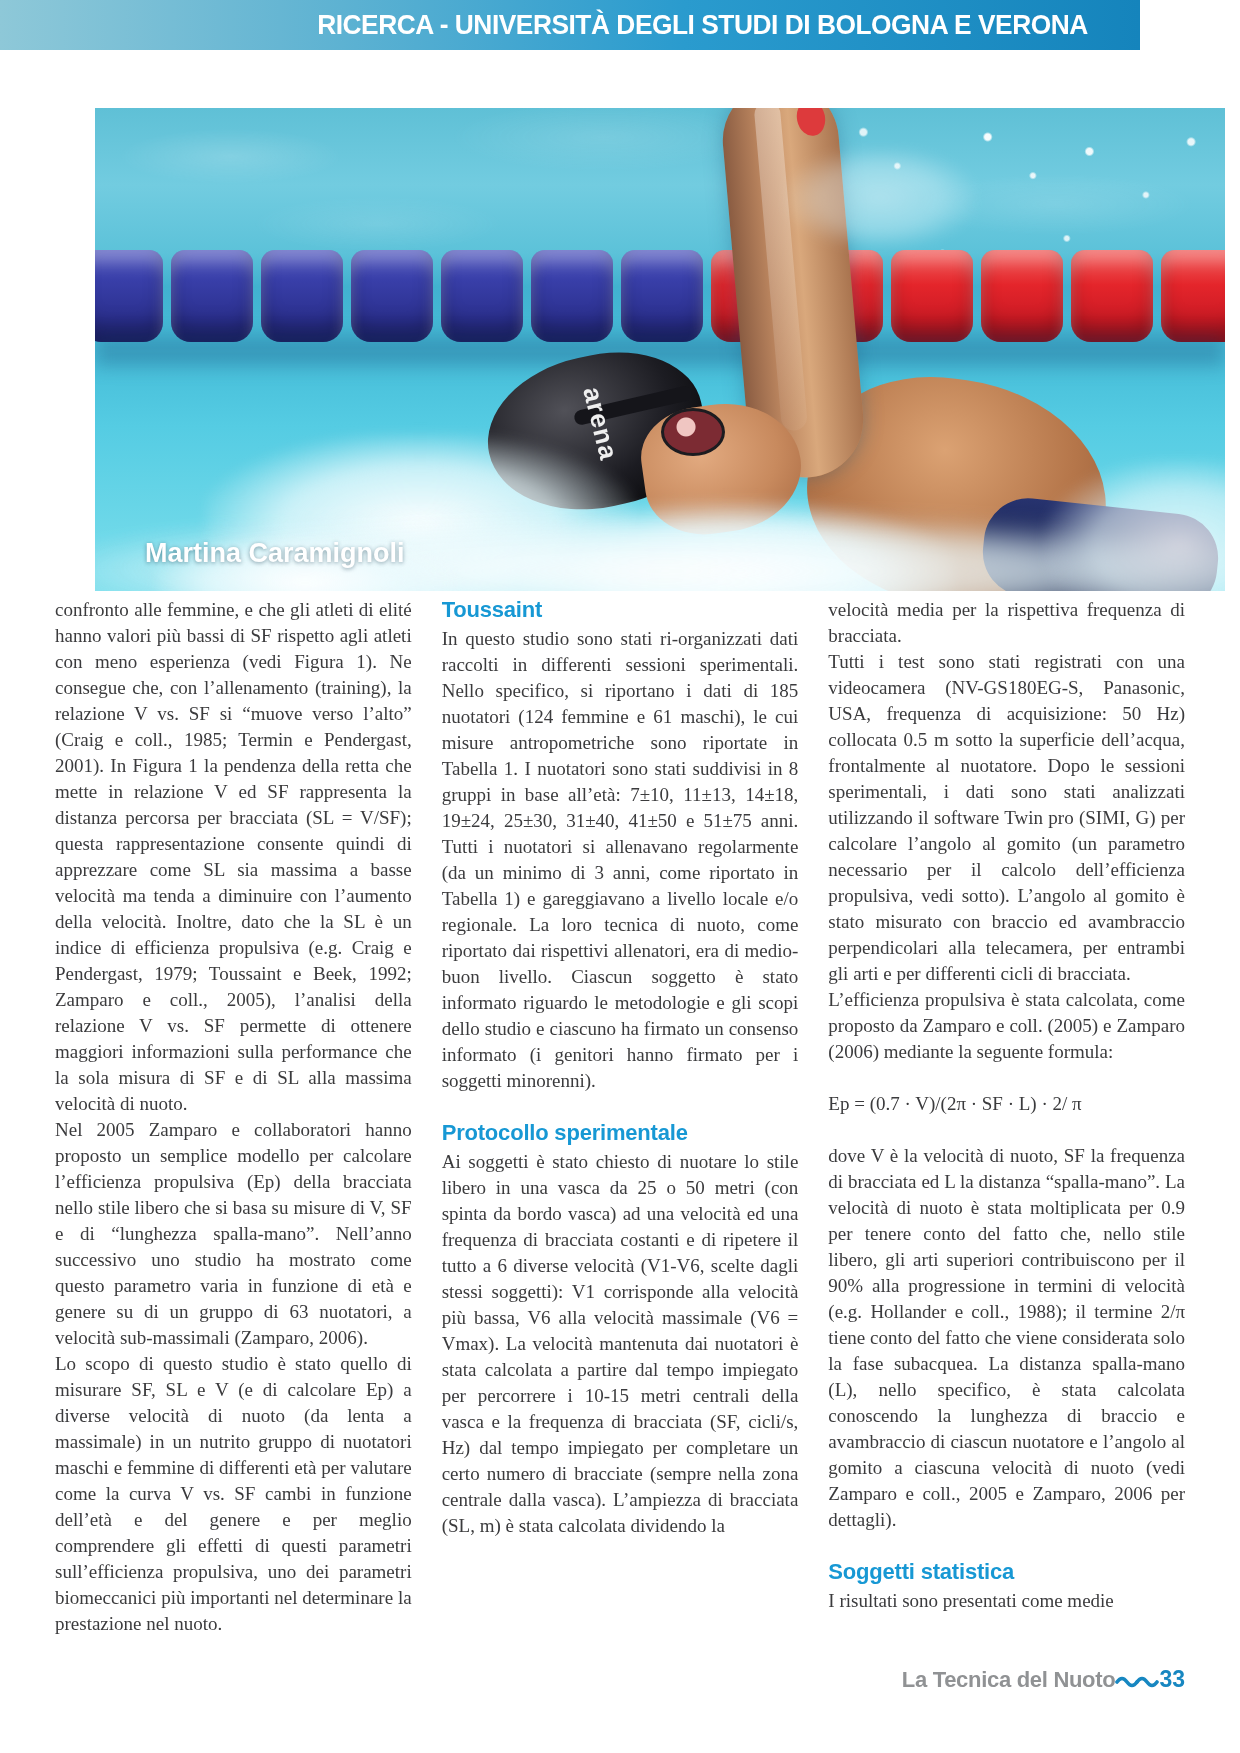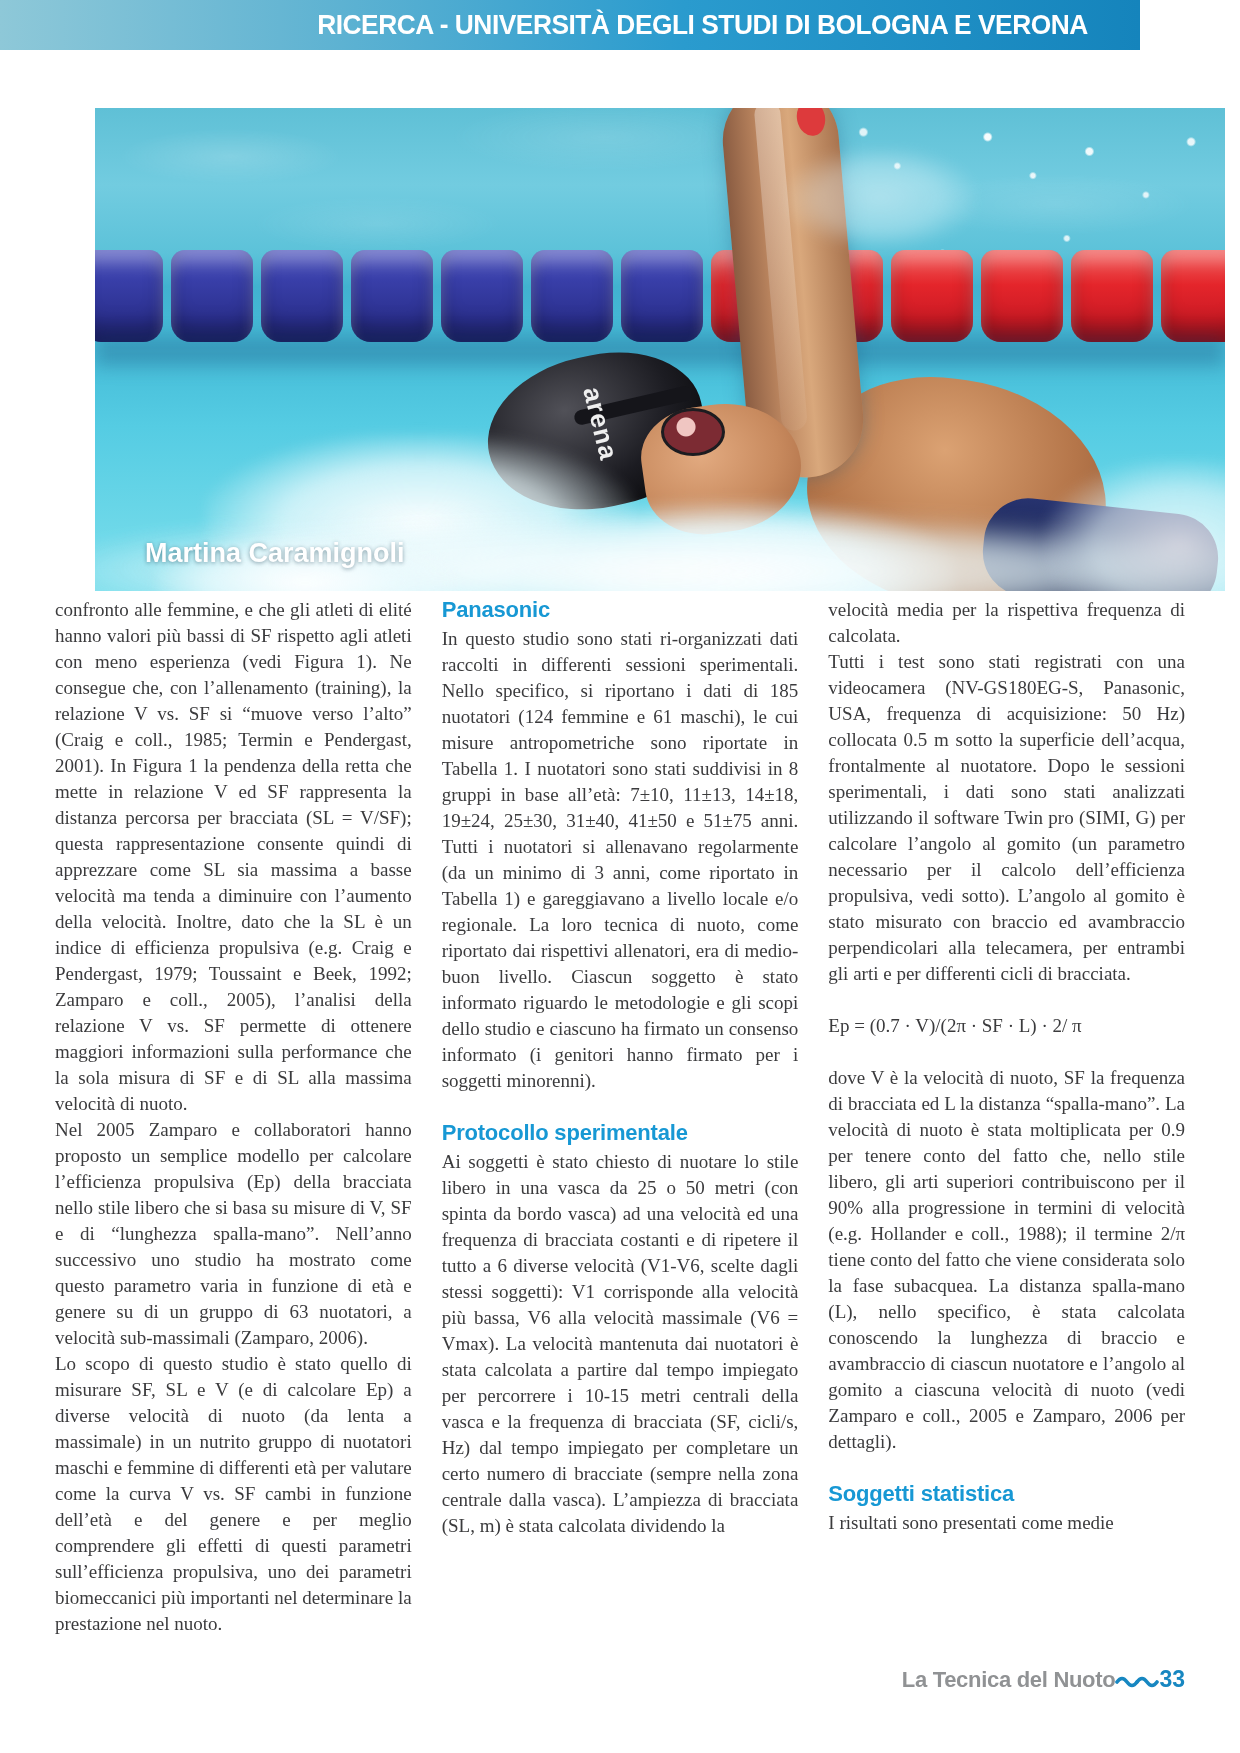--- a/index.html
+++ b/index.html
@@ -139,29 +139,30 @@
 
   <main class="columns">
 
     <section class="col">
       <p>confronto alle femmine, e che gli atleti di elité hanno valori più bassi di SF rispetto agli atleti con meno esperienza (vedi Figura 1). Ne consegue che, con l’allenamento (training), la relazione V vs. SF si “muove verso l’alto” (Craig e coll., 1985; Termin e Pendergast, 2001). In Figura 1 la pendenza della retta che mette in relazione V ed SF rappresenta la distanza percorsa per bracciata (SL = V/SF); questa rappresentazione consente quindi di apprezzare come SL sia massima a basse velocità ma tenda a diminuire con l’aumento della velocità. Inoltre, dato che la SL è un indice di efficienza propulsiva (e.g. Craig e Pendergast, 1979; Toussaint e Beek, 1992; Zamparo e coll., 2005), l’analisi della relazione V vs. SF permette di ottenere maggiori informazioni sulla performance che la sola misura di SF e di SL alla massima velocità di nuoto.</p>
       <p>Nel 2005 Zamparo e collaboratori hanno proposto un semplice modello per calcolare l’efficienza propulsiva (Ep) della bracciata nello stile libero che si basa su misure di V, SF e di “lunghezza spalla-mano”. Nell’anno successivo uno studio ha mostrato come questo parametro varia in funzione di età e genere su di un gruppo di 63 nuotatori, a velocità sub-massimali (Zamparo, 2006).</p>
       <p>Lo scopo di questo studio è stato quello di misurare SF, SL e V (e di calcolare Ep) a diverse velocità di nuoto (da lenta a massimale) in un nutrito gruppo di nuotatori maschi e femmine di differenti età per valutare come la curva V vs. SF cambi in funzione dell’età e del genere e per meglio comprendere gli effetti di questi parametri sull’efficienza propulsiva, uno dei parametri biomeccanici più importanti nel determinare la prestazione nel nuoto.</p>
     </section>
 
     <section class="col">
-      <h3>Panasonic</h3>
+      <h3>Toussaint</h3>
       <p>In questo studio sono stati ri-organizzati dati raccolti in differenti sessioni sperimentali. Nello specifico, si riportano i dati di 185 nuotatori (124 femmine e 61 maschi), le cui misure antropometriche sono riportate in Tabella 1. I nuotatori sono stati suddivisi in 8 gruppi in base all’età: 7±10, 11±13, 14±18, 19±24, 25±30, 31±40, 41±50 e 51±75 anni. Tutti i nuotatori si allenavano regolarmente (da un minimo di 3 anni, come riportato in Tabella 1) e gareggiavano a livello locale e/o regionale. La loro tecnica di nuoto, come riportato dai rispettivi allenatori, era di medio-buon livello. Ciascun soggetto è stato informato riguardo le metodologie e gli scopi dello studio e ciascuno ha firmato un consenso informato (i genitori hanno firmato per i soggetti minorenni).</p>
       <h3 class="gap">Protocollo sperimentale</h3>
       <p>Ai soggetti è stato chiesto di nuotare lo stile libero in una vasca da 25 o 50 metri (con spinta da bordo vasca) ad una velocità ed una frequenza di bracciata costanti e di ripetere il tutto a 6 diverse velocità (V1-V6, scelte dagli stessi soggetti): V1 corrisponde alla velocità più bassa, V6 alla velocità massimale (V6 = Vmax). La velocità mantenuta dai nuotatori è stata calcolata a partire dal tempo impiegato per percorrere i 10-15 metri centrali della vasca e la frequenza di bracciata (SF, cicli/s, Hz) dal tempo impiegato per completare un certo numero di bracciate (sempre nella zona centrale dalla vasca). L’ampiezza di bracciata (SL, m) è stata calcolata dividendo la</p>
     </section>
 
     <section class="col">
-      <p>velocità media per la rispettiva frequenza di calcolata.</p>
+      <p>velocità media per la rispettiva frequenza di bracciata.</p>
       <p>Tutti i test sono stati registrati con una videocamera (NV-GS180EG-S, Panasonic, USA, frequenza di acquisizione: 50 Hz) collocata 0.5 m sotto la superficie dell’acqua, frontalmente al nuotatore. Dopo le sessioni sperimentali, i dati sono stati analizzati utilizzando il software Twin pro (SIMI, G) per calcolare l’angolo al gomito (un parametro necessario per il calcolo dell’efficienza propulsiva, vedi sotto). L’angolo al gomito è stato misurato con braccio ed avambraccio perpendicolari alla telecamera, per entrambi gli arti e per differenti cicli di bracciata.</p>
+      <p>L’efficienza propulsiva è stata calcolata, come proposto da Zamparo e coll. (2005) e Zamparo (2006) mediante la seguente formula:</p>
       <p class="formula">Ep = (0.7 · V)/(2π · SF · L) · 2/ π</p>
       <p>dove V è la velocità di nuoto, SF la frequenza di bracciata ed L la distanza “spalla-mano”. La velocità di nuoto è stata moltiplicata per 0.9 per tenere conto del fatto che, nello stile libero, gli arti superiori contribuiscono per il 90% alla progressione in termini di velocità (e.g. Hollander e coll., 1988); il termine 2/π tiene conto del fatto che viene considerata solo la fase subacquea. La distanza spalla-mano (L), nello specifico, è stata calcolata conoscendo la lunghezza di braccio e avambraccio di ciascun nuotatore e l’angolo al gomito a ciascuna velocità di nuoto (vedi Zamparo e coll., 2005 e Zamparo, 2006 per dettagli).</p>
       <h3 class="gap">Soggetti statistica</h3>
       <p>I risultati sono presentati come medie</p>
     </section>
 
   </main>
 
   <footer class="pagefoot">
     <span class="mag">La Tecnica del Nuoto</span>

